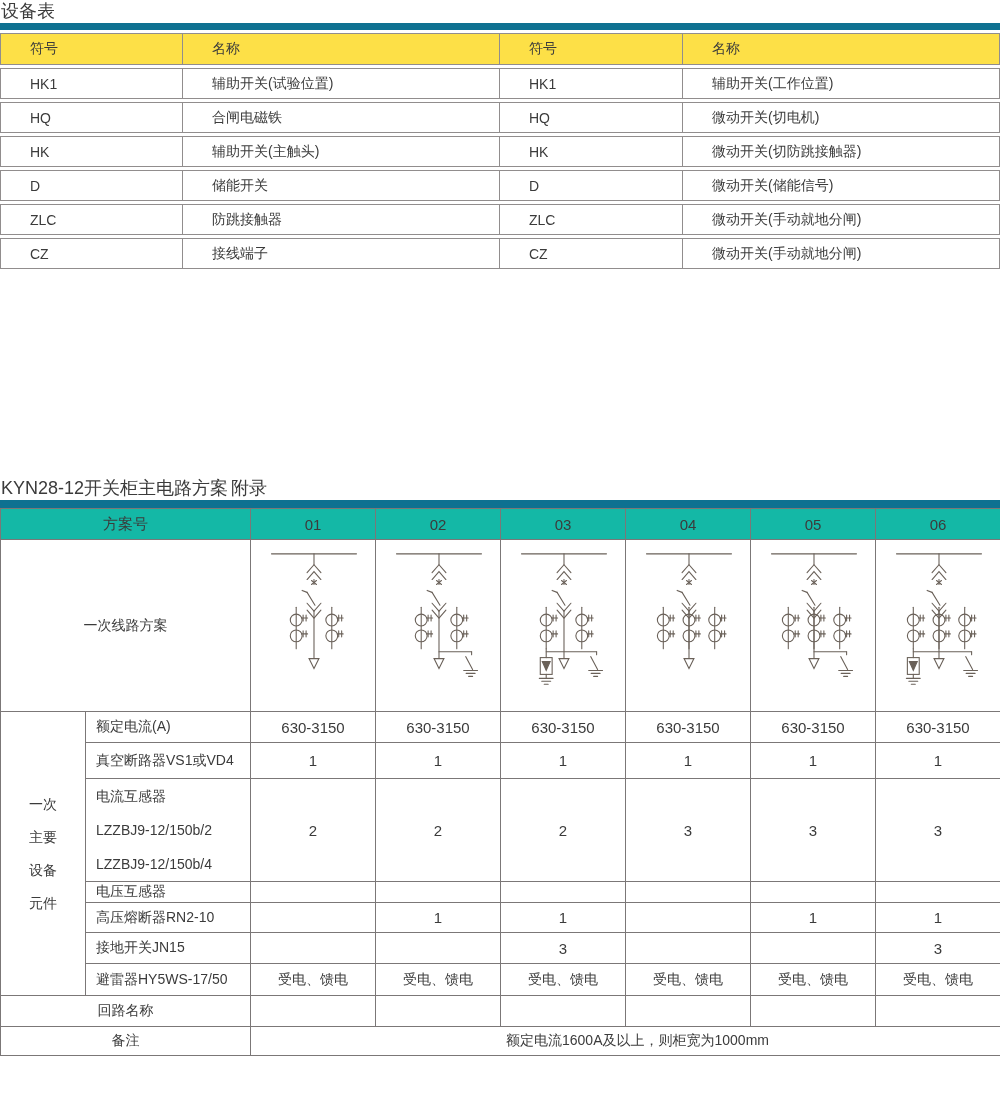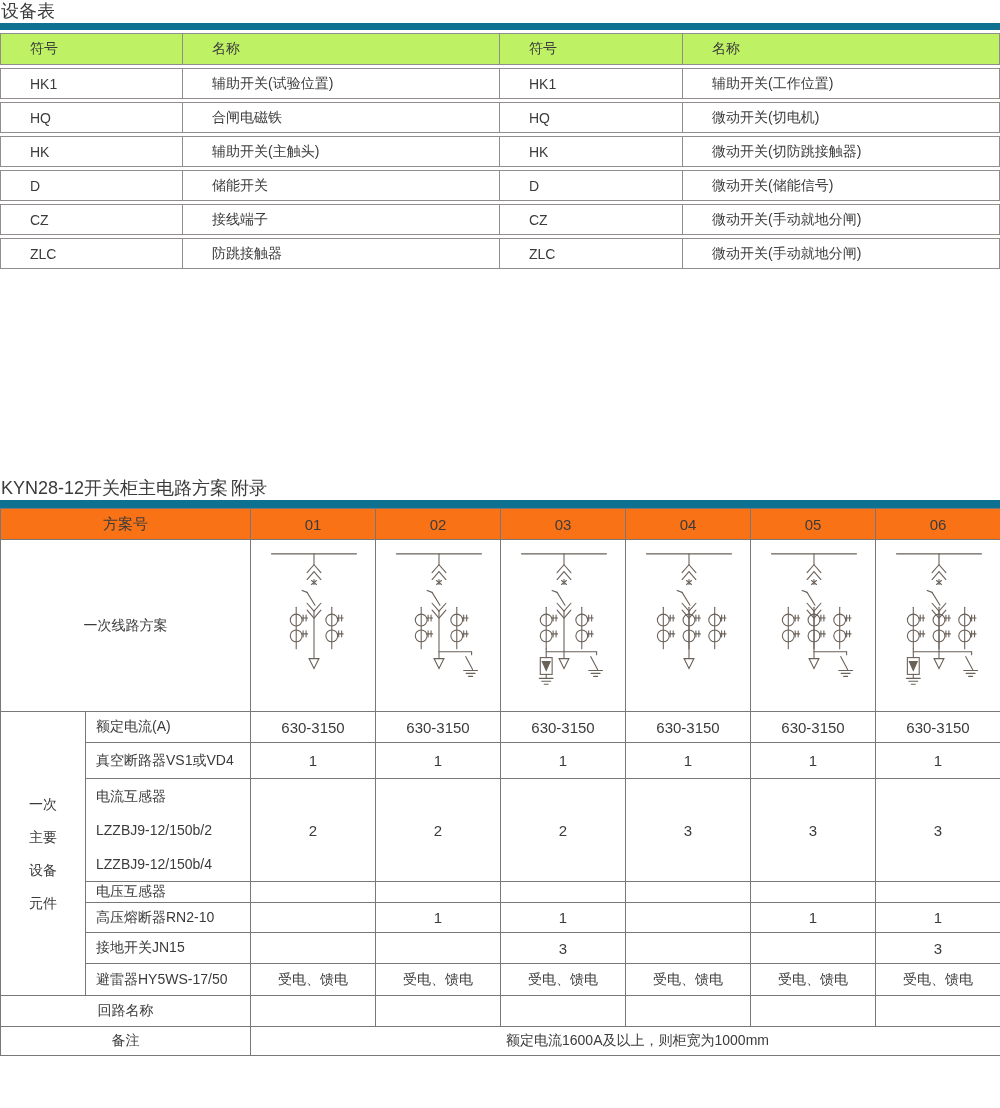--- a/index.html
+++ b/index.html
@@ -8,28 +8,28 @@
   .titlebar{display:flex;align-items:flex-end;}
   .accent-bar{height:7px;background:#0e7191;}
   .accent-bar.thick{height:8px;}
 
   
   table.equip{width:1000px;table-layout:fixed;border-collapse:separate;border-spacing:0 3px;font-size:14px;}
   table.equip td{height:29px;vertical-align:middle;padding:0 4px 0 29px;
     border-top:1px solid #918d8d;border-bottom:1px solid #918d8d;border-right:1px solid #918d8d;
     overflow:hidden;white-space:nowrap;}
   table.equip td:first-child{border-left:1px solid #918d8d;}
-  table.equip tr.head td{background:#bef264;height:30px;}
+  table.equip tr.head td{background:#fde047;height:30px;}
 
   .gap-block{height:205px;}
 
   
   table.scheme{width:1000px;table-layout:fixed;border-collapse:collapse;font-size:14px;}
   table.scheme td{border:1px solid #7b7777;text-align:center;vertical-align:middle;padding:0;overflow:hidden;}
-  table.scheme tr.hd td{background:#f97316;height:30px;font-size:15px;}
+  table.scheme tr.hd td{background:#14b8a6;height:30px;font-size:15px;}
   table.scheme td.lbl{text-align:left;padding-left:10px;white-space:nowrap;}
   table.scheme td.diag{height:170px;vertical-align:top;padding-top:0;}
   table.scheme td.grp{line-height:33px;font-size:14px;}
   table.scheme td.mult div{line-height:34px;}
   table.scheme td.remark{text-align:center;padding-left:24px;}
   table.scheme td.num{font-size:15px;}
 </style>
 </head>
 <body>
 
@@ -68,29 +68,29 @@
     <td>HK</td>
     <td>微动开关(切防跳接触器)</td>
   </tr>
   <tr>
     <td>D</td>
     <td>储能开关</td>
     <td>D</td>
     <td>微动开关(储能信号)</td>
   </tr>
   <tr>
+    <td>ZLC</td>
+    <td>防跳接触器</td>
+    <td>ZLC</td>
+    <td>微动开关(手动就地分闸)</td>
+  </tr>
+  <tr>
     <td>CZ</td>
     <td>接线端子</td>
     <td>CZ</td>
-    <td>微动开关(手动就地分闸)</td>
-  </tr>
-  <tr>
-    <td>ZLC</td>
-    <td>防跳接触器</td>
-    <td>ZLC</td>
     <td>微动开关(手动就地分闸)</td>
   </tr>
 </tbody>
   </table>
 
 <div class="gap-block"></div>
 
 <div class="titlebar">
   <div class="sec-title">KYN28-12开关柜主电路方案</div>
   <div class="sec-title">附录</div>

